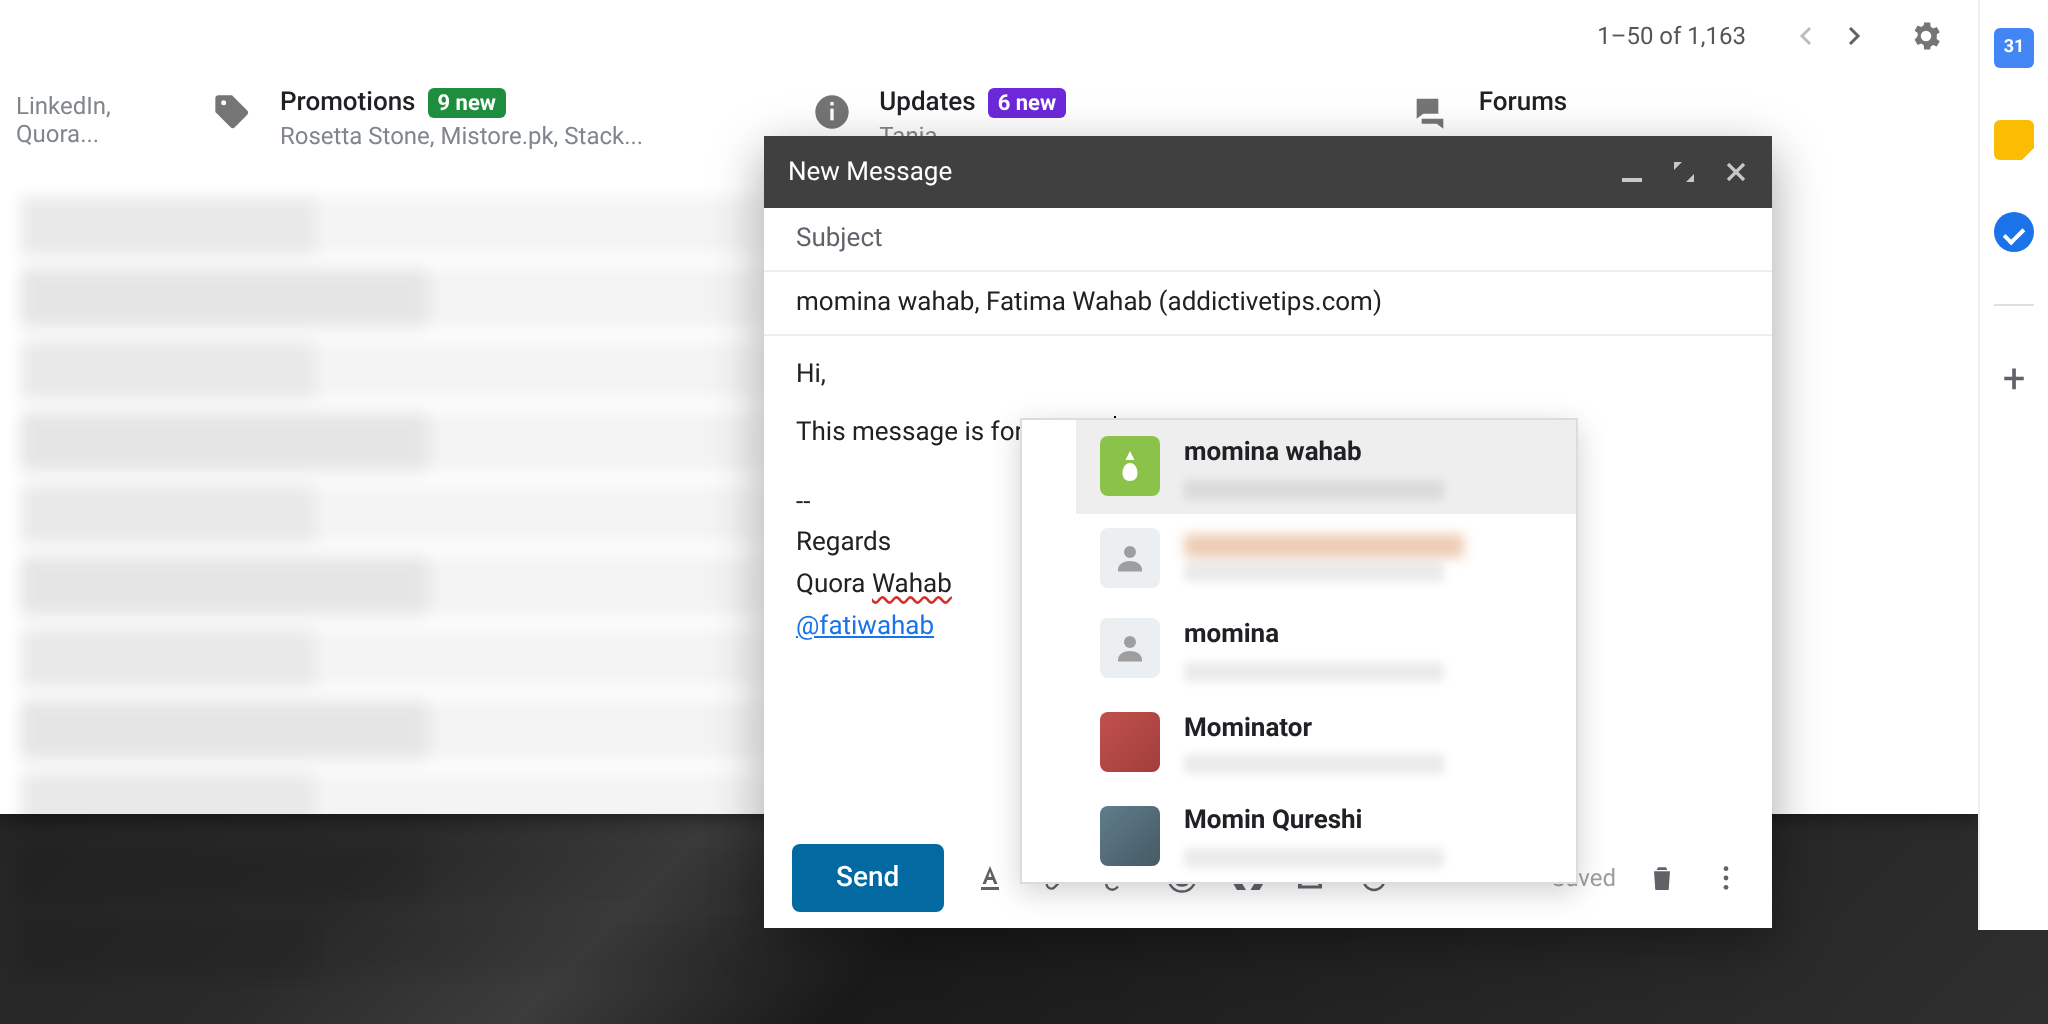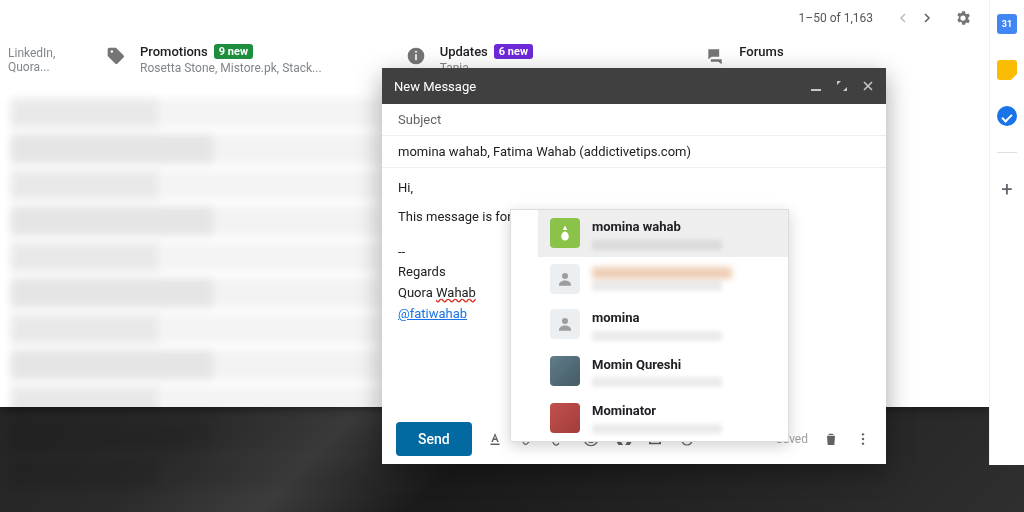--- a/index.html
+++ b/index.html
@@ -271,30 +271,30 @@
                 <circle cx="12" cy="8" r="4"></circle>
                 <path d="M4 20c0-4 4-6 8-6s8 2 8 6v1H4v-1z"></path>
               </svg>
             </div>
           <div class="ac-text">
               <div class="name">momina</div>
               <div class="email"></div>
             </div>
         </div>
         <div class="ac-item">
+          <div class="ac-avatar photo1"></div>
+          <div class="ac-text">
+              <div class="name">Mominator</div>
+              <div class="email"></div>
+            </div>
+        </div>
+        <div class="ac-item">
           <div class="ac-avatar photo2"></div>
           <div class="ac-text">
               <div class="name">Momin Qureshi</div>
-              <div class="email"></div>
-            </div>
-        </div>
-        <div class="ac-item">
-          <div class="ac-avatar photo1"></div>
-          <div class="ac-text">
-              <div class="name">Mominator</div>
               <div class="email"></div>
             </div>
         </div>
       </div>
     </div>
 
     <div class="compose-footer">
       <div class="footer-left">
         <button class="send-btn">Send</button>
         <div class="tool-icons">

